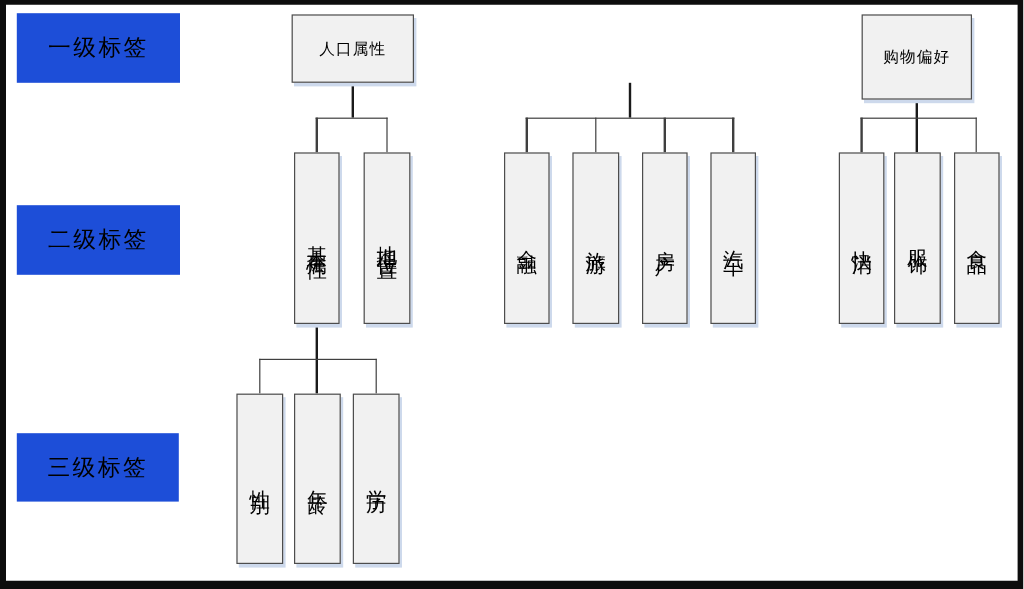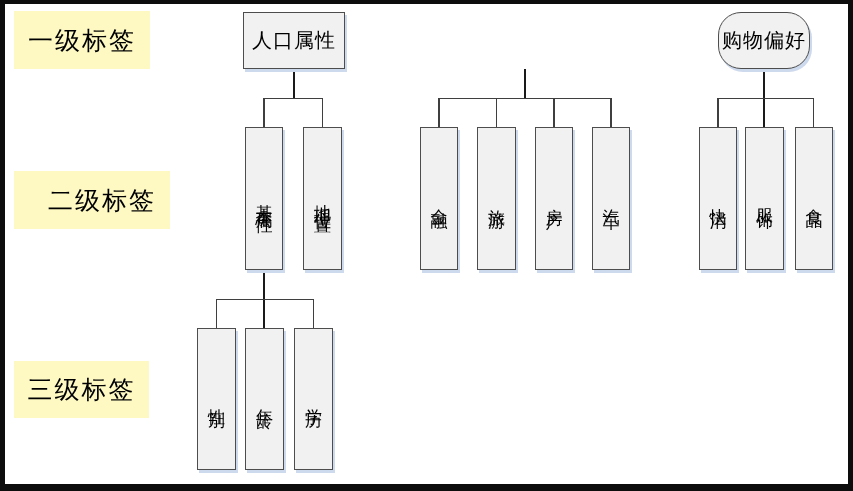--- a/index.html
+++ b/index.html
@@ -17,68 +17,68 @@
     inset: 0;
     border-style: solid;
     border-color: #0d0d0d;
     border-width: 4px 5px 7px 5px;
     pointer-events: none;
     z-index: 10;
   }
 
   .row-label {
     position: absolute;
-    background: #fef9c3;
+    background: #1d4ed8;
     color: #000000;
-    font-size: 25px;
+    font-size: 19px;
     letter-spacing: 2px;
     display: flex;
     align-items: center;
     justify-content: center;
     white-space: nowrap;
   }
 
   .node {
     position: absolute;
     background: #f1f1f1;
     border: 1.5px solid #4d4d4d;
     box-shadow: 2px 3px 0 #cdd9ec;
     box-sizing: border-box;
     display: flex;
     align-items: center;
     justify-content: center;
     color: #000000;
     z-index: 2;
   }
-  .node.h { font-size: 20px; letter-spacing: 1px; white-space: nowrap; }
+  .node.h { font-size: 13px; letter-spacing: 1px; white-space: nowrap; }
   .node.v span {
     writing-mode: vertical-rl;
     text-orientation: upright;
     font-size: 17px;
     letter-spacing: 4px;
     line-height: 1;
   }
 
   .line { position: absolute; background: #3f3f3f; z-index: 1; }
   .line.h { height: 1.5px; }
   .line.v { width: 1.5px; }
   .line.stem { width: 2px; background: #1a1a1a; }
 </style>
 </head>
 <body>
 
 <div class="frame">
   <div class="outer-border"></div>
 
   <div class="row-label" style="left:14px; top:11px; width:136px; height:58px;">一级标签</div>
-  <div class="row-label" style="left:14px; top:171px; width:136px; height:58px;padding-left:20px;">二级标签</div>
+  <div class="row-label" style="left:14px; top:171px; width:136px; height:58px;">二级标签</div>
   <div class="row-label" style="left:14px; top:348px; width:135px; height:57px;margin-top:13px;">三级标签</div>
 
   <div class="node h" style="left:243px; top:12px; width:102px; height:57px;">人口属性</div>
-  <div class="node h" style="left:718px; top:12px; width:92px; height:57px;border-radius:23px;">购物偏好</div>
+  <div class="node h" style="left:718px; top:12px; width:92px; height:71px;">购物偏好</div>
 
   <div class="node v" style="left:245px; top:127px; width:38px; height:143px;">
     <span>基本属性</span>
   </div>
   <div class="node v" style="left:303px; top:127px; width:39px; height:143px;">
     <span>地理位置</span>
   </div>
 
   <div class="node v" style="left:420px; top:127px; width:38px; height:143px;">
     <span>金融</span>

